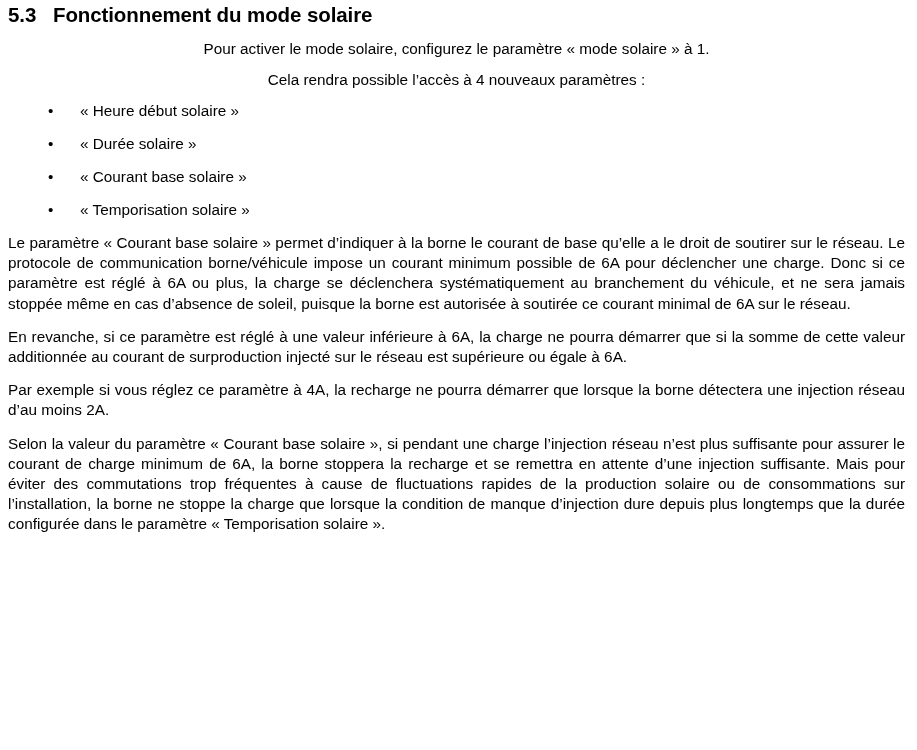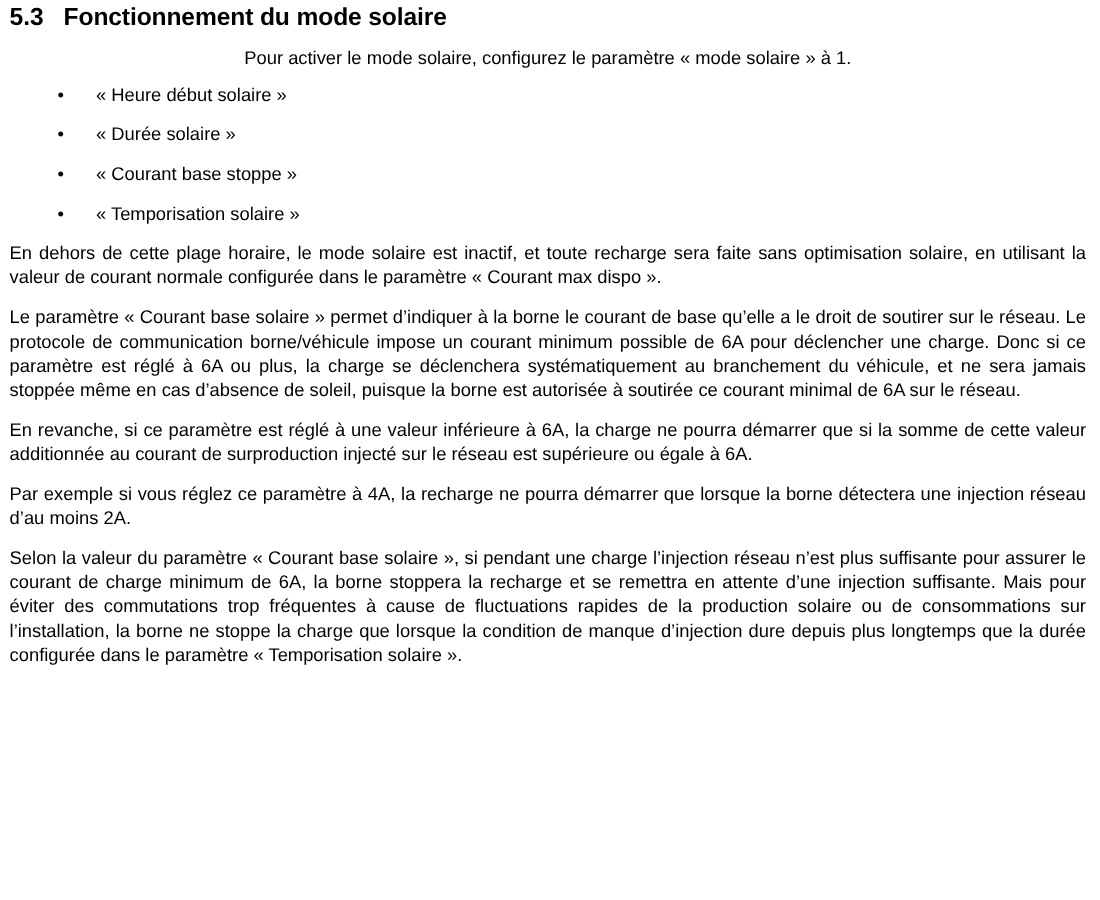--- a/index.html
+++ b/index.html
@@ -78,42 +78,42 @@
 </style>
 </head>
 <body>
 
 <div class="page">
 
   <h1 class="heading">5.3   Fonctionnement du mode solaire</h1>
 
   <p class="intro-para first">Pour activer le mode solaire, configurez le paramètre « mode solaire » à 1.</p>
 
+  <p class="intro-para second">Cela rendra possible l’accès à 4 nouveaux paramètres :</p>
 
   <ul class="bullet-list">
     <li>
       <span class="dot">•</span>
       <span>« Heure début solaire »</span>
     </li>
     <li>
       <span class="dot">•</span>
       <span>« Durée solaire »</span>
     </li>
     <li>
       <span class="dot">•</span>
-      <span>« Courant base stoppe »</span>
+      <span>« Courant base solaire »</span>
     </li>
     <li>
       <span class="dot">•</span>
       <span>« Temporisation solaire »</span>
     </li>
   </ul>
 
 
-  <p class="body-para">En dehors de cette plage horaire, le mode solaire est inactif, et toute recharge sera faite sans optimisation solaire, en utilisant la valeur de courant normale configurée dans le paramètre « Courant max dispo ».</p>
 
   <p class="body-para">Le paramètre « Courant base solaire » permet d’indiquer à la borne le courant de base qu’elle a le droit de soutirer sur le réseau. Le protocole de communication borne/véhicule impose un courant minimum possible de 6A pour déclencher une charge. Donc si ce paramètre est réglé à 6A ou plus, la charge se déclenchera systématiquement au branchement du véhicule, et ne sera jamais stoppée même en cas d’absence de soleil, puisque la borne est autorisée à soutirée ce courant minimal de 6A sur le réseau.</p>
 
   <p class="body-para">En revanche, si ce paramètre est réglé à une valeur inférieure à 6A, la charge ne pourra démarrer que si la somme de cette valeur additionnée au courant de surproduction injecté sur le réseau est supérieure ou égale à 6A.</p>
 
   <p class="body-para">Par exemple si vous réglez ce paramètre à 4A, la recharge ne pourra démarrer que lorsque la borne détectera une injection réseau d’au moins 2A.</p>
 
   <p class="body-para">Selon la valeur du paramètre « Courant base solaire », si pendant une charge l’injection réseau n’est plus suffisante pour assurer le courant de charge minimum de 6A, la borne stoppera la recharge et se remettra en attente d’une injection suffisante. Mais pour éviter des commutations trop fréquentes à cause de fluctuations rapides de la production solaire ou de consommations sur l’installation, la borne ne stoppe la charge que lorsque la condition de manque d’injection dure depuis plus longtemps que la durée configurée dans le paramètre « Temporisation solaire ».</p>
 
 </div>

